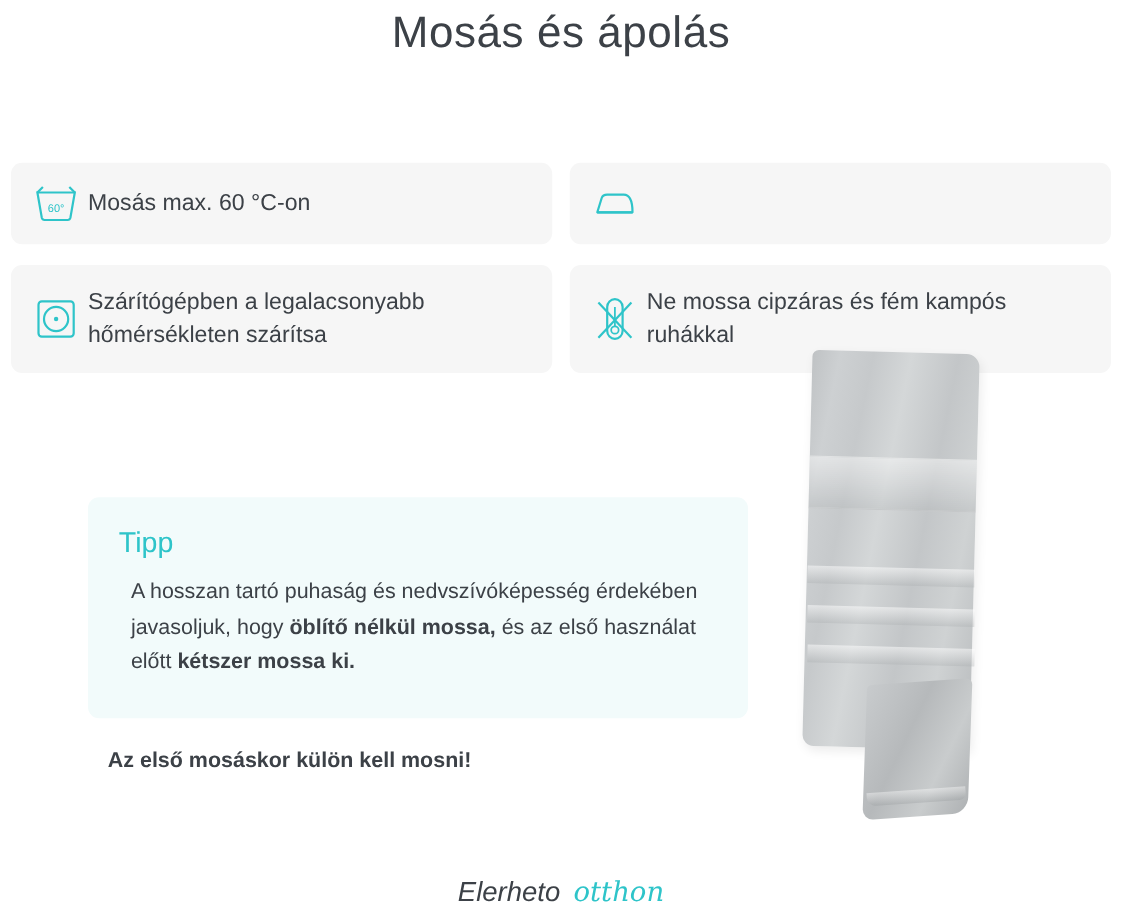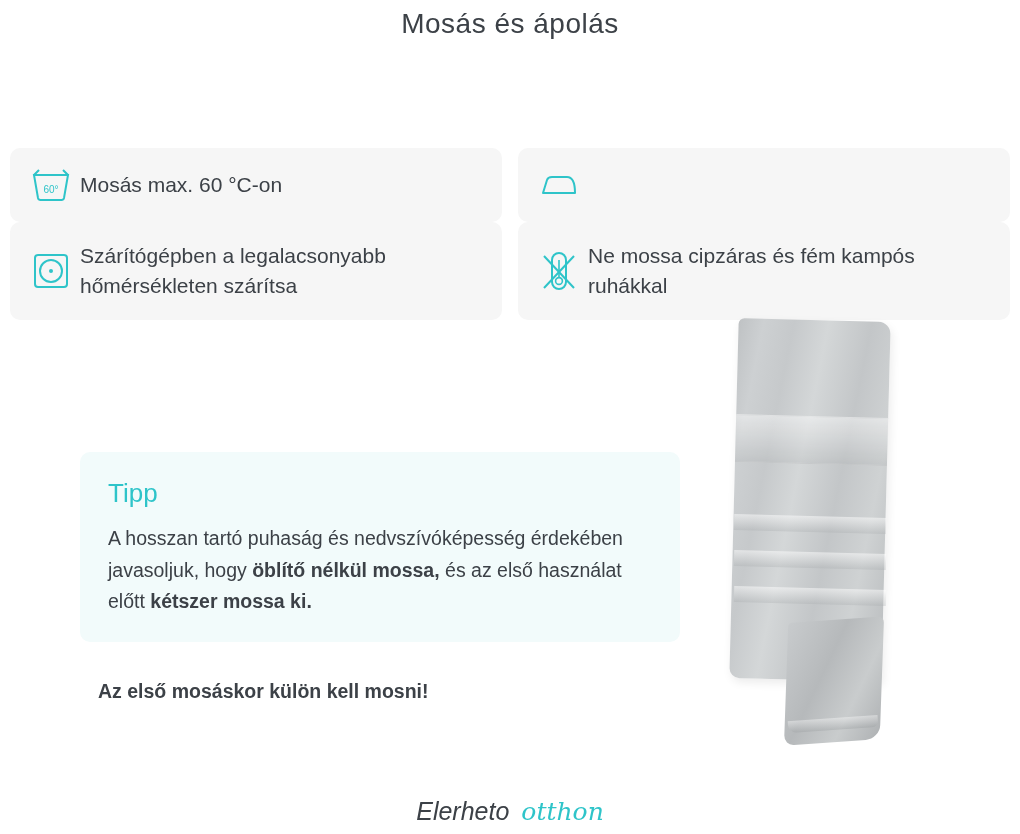--- a/index.html
+++ b/index.html
@@ -17,41 +17,41 @@
     overflow: hidden;
   }
 
   
   .page-title {
     position: absolute;
     top: 8px;
     left: 0;
     width: 1020px;
     text-align: center;
-    font-size: 28px;
+    font-size: 40px;
     font-weight: 400;
     letter-spacing: 0.5px;
     color: #3c4147;
   }
 
   
   .cards {
     position: absolute;
     top: 148px;
     left: 0;
     width: 1020px;
     display: flex;
     justify-content: space-between;
     padding: 0 10px;
   }
   .col {
     width: 492px;
     display: flex;
     flex-direction: column;
-    gap: 0;
+    gap: 19px;
   }
   .card {
     background: #f6f6f6;
     border-radius: 10px;
     display: flex;
     align-items: center;
     padding: 14px 18px;
     min-height: 58px;
   }
   .card.tall { min-height: 98px; align-items: center; }
@@ -85,21 +85,21 @@
   .tip-title {
     color: #2ec4c9;
     font-size: 26px;
     font-weight: 400;
     margin: 0 0 14px 0;
   }
   .tip-text {
     font-size: 19.5px;
     line-height: 1.62;
     color: #3c4147;
-    margin: 0;
+    margin: 11px;
   }
   .tip-text b { font-weight: 700; }
 
   .note {
     position: absolute;
     left: 98px;
     top: 680px;
     font-size: 19.5px;
     font-weight: 700;
     color: #3c4147;

